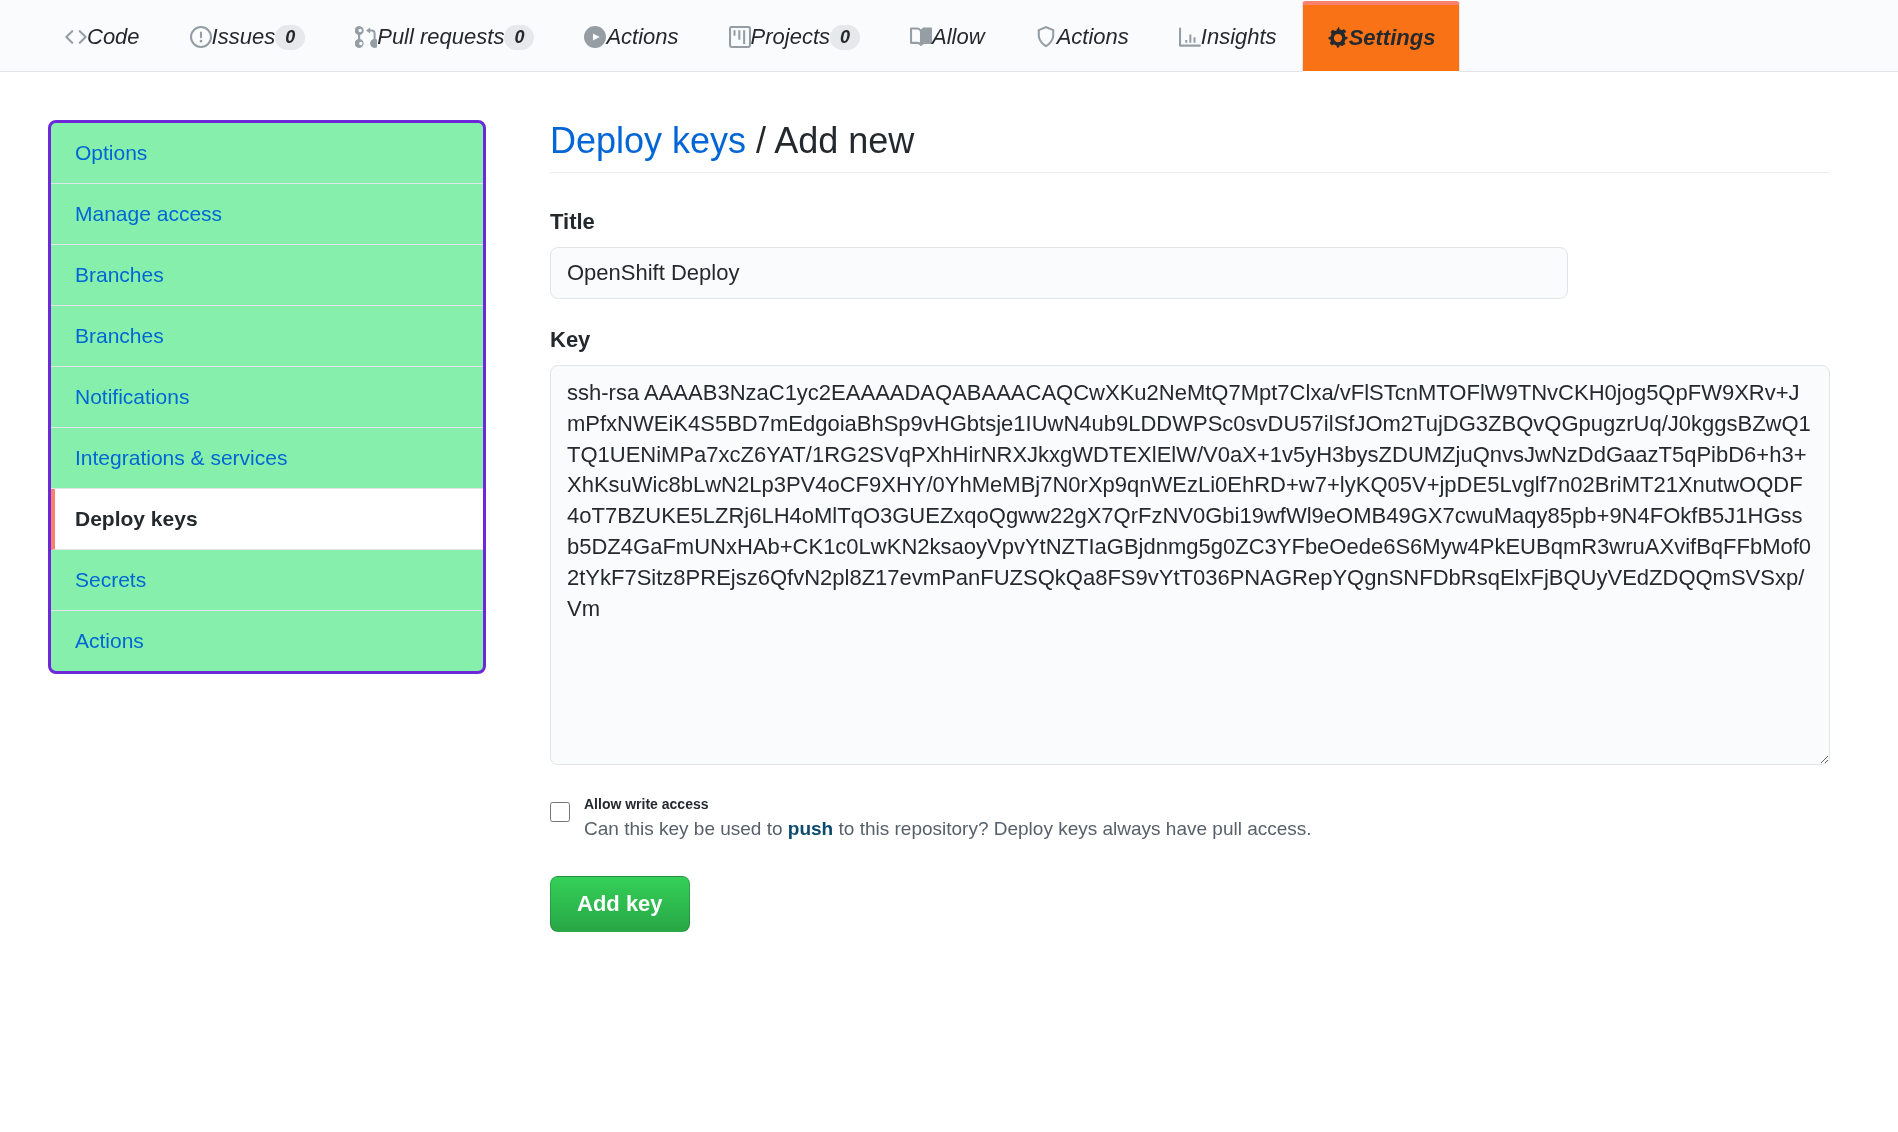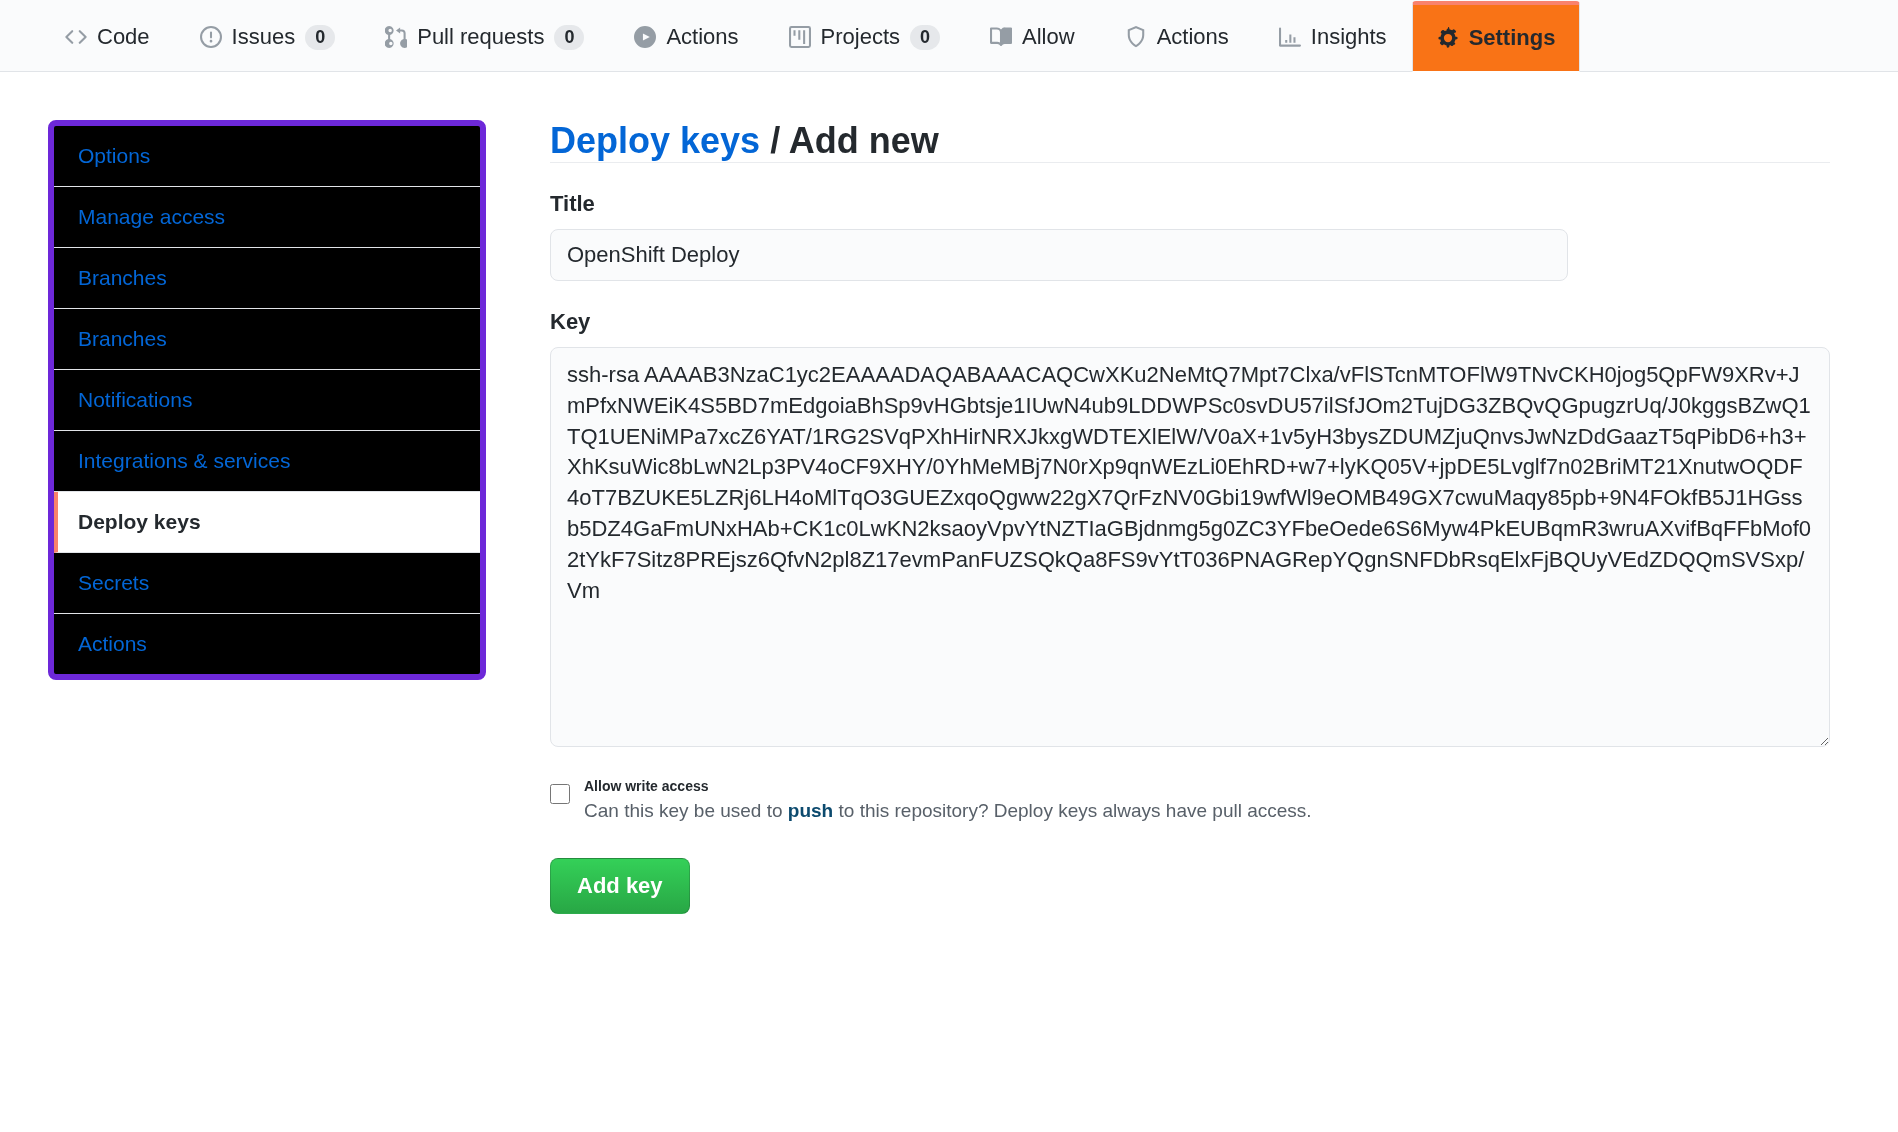--- a/index.html
+++ b/index.html
@@ -19,28 +19,28 @@
     padding: 0 40px;
   }
   .repo-nav-inner {
     display: flex;
     align-items: center;
     gap: 0;
   }
   .repo-tab {
     display: flex;
     align-items: center;
-    gap: 10px;
     padding: 20px 24px;
     font-size: 22px;
     color: #24292e;
     cursor: pointer;
     border: 1px solid transparent;
     border-top-width: 4px;
     position: relative;
+    font-style: italic;
   }
   .repo-tab.selected {
     background: #f97316;
     border-color: #e1e4e8;
     border-top-color: #f9826c;
     border-bottom-color: #ffffff;
     margin-bottom: -1px;
     border-radius: 4px 4px 0 0;
     font-weight: 600;
   }
@@ -64,23 +64,23 @@
   .container {
     display: flex;
     padding: 48px 48px;
     gap: 64px;
     align-items: flex-start;
   }
 
   
   .sidebar {
     width: 438px;
-    border: 6px solid #6d28d9;
+    border: 3px solid #6d28d9;
     border-radius: 8px;
-    background: #000000;
+    background: #86efac;
     overflow: hidden;
   }
   .sidebar-item {
     display: block;
     padding: 18px 24px;
     font-size: 21px;
     color: #0366d6;
     border-bottom: 1px solid #e1e4e8;
     cursor: pointer;
   }
@@ -93,24 +93,24 @@
     background: #ffffff;
   }
 
   
   .main {
     flex: 1;
     max-width: 1280px;
   }
   .page-title {
     font-size: 36px;
-    font-weight: 700;
-    padding-bottom: 0;
+    font-weight: 400;
+    padding-bottom: 10px;
     border-bottom: 1px solid #eaecef;
-    margin-bottom: 28px;
+    margin-bottom: 36px;
   }
   .page-title a { color: #0366d6; text-decoration: none; }
   .page-title .sep { color: #24292e; }
 
   .form-group { margin-bottom: 28px; }
   .form-label {
     display: block;
     font-weight: 600;
     font-size: 22px;
     margin-bottom: 12px;

